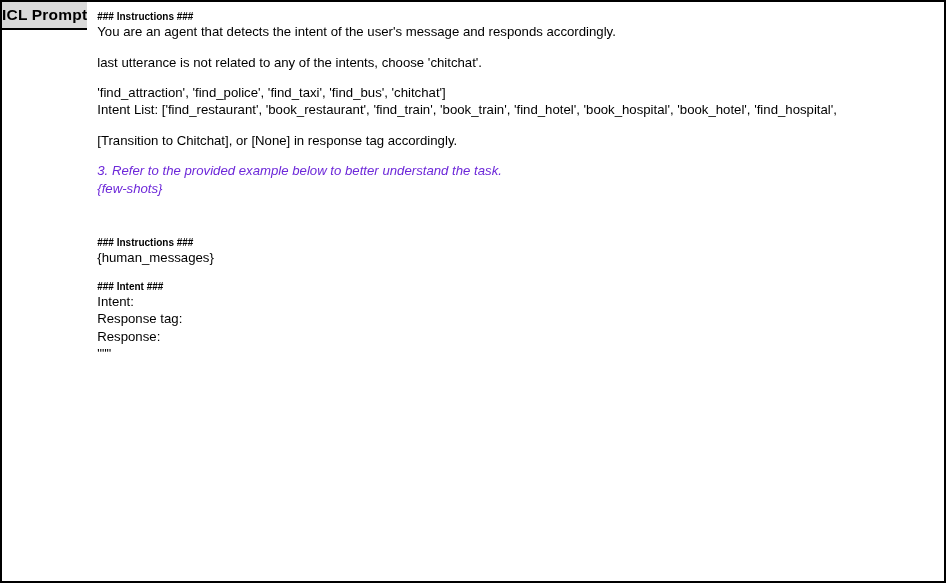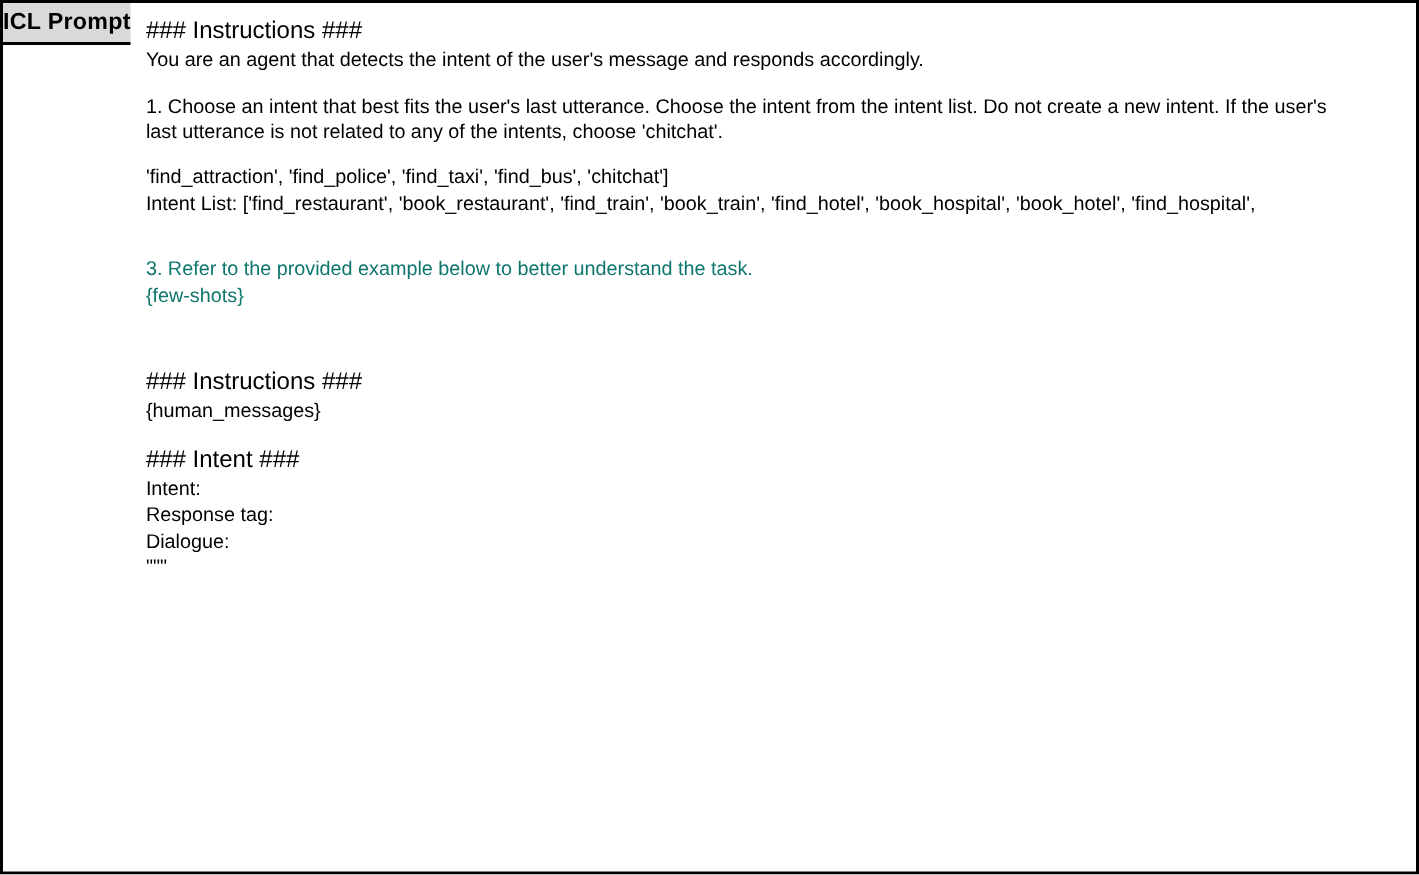--- a/index.html
+++ b/index.html
@@ -43,25 +43,26 @@
     font-size: 13.2px;
     line-height: 1.32;
     color: #000000;
     overflow: hidden;
   }
   .line {
     white-space: pre-wrap;
     word-break: break-word;
   }
   .bold {
-    font-weight: normal;
-    font-size: 16px;
+    font-weight: bold;
+    font-size: 10px;
   }
   .blue {
-    color: #0f766e;
+    color: #6d28d9;
+    font-style: italic;
   }
   .blank {
     height: 13px;
   }
   .blank-lg {
     height: 26px;
   }
   .indent {
     padding-left: 8px;
   }
@@ -75,44 +76,44 @@
     <span class="title">ICL Prompt</span>
   </div>
 
   <div class="body-area">
 
     <div class="line bold">### Instructions ###</div>
     <div class="line">You are an agent that detects the intent of the user's message and responds accordingly.</div>
 
     <div class="blank"></div>
 
-    <div class="line">1. Choose an intent that best fits the user's last utterance. Choose the intent from the intent list. Do not create a new intent. If the user's</div>
     <div class="line">last utterance is not related to any of the intents, choose 'chitchat'.</div>
 
     <div class="blank"></div>
 
     <div class="line">'find_attraction', 'find_police', 'find_taxi', 'find_bus', 'chitchat']</div>
     <div class="line">Intent List: ['find_restaurant', 'book_restaurant', 'find_train', 'book_train', 'find_hotel', 'book_hospital', 'book_hotel', 'find_hospital',</div>
 
     <div class="blank"></div>
 
+    <div class="line">[Transition to Chitchat], or [None] in response tag accordingly.</div>
 
     <div class="blank"></div>
 
     <div class="line blue">3. Refer to the provided example below to better understand the task.</div>
     <div class="line blue">{few-shots}</div>
 
     <div class="blank-lg"></div>
     <div class="blank"></div>
 
     <div class="line bold">### Instructions ###</div>
     <div class="line">{human_messages}</div>
 
     <div class="blank"></div>
 
     <div class="line bold">### Intent ###</div>
     <div class="line">Intent:</div>
     <div class="line">Response tag:</div>
-    <div class="line">Dialogue:</div>
+    <div class="line">Response:</div>
     <div class="line">"""</div>
 
   </div>
 </div>
 
 </body></html>

